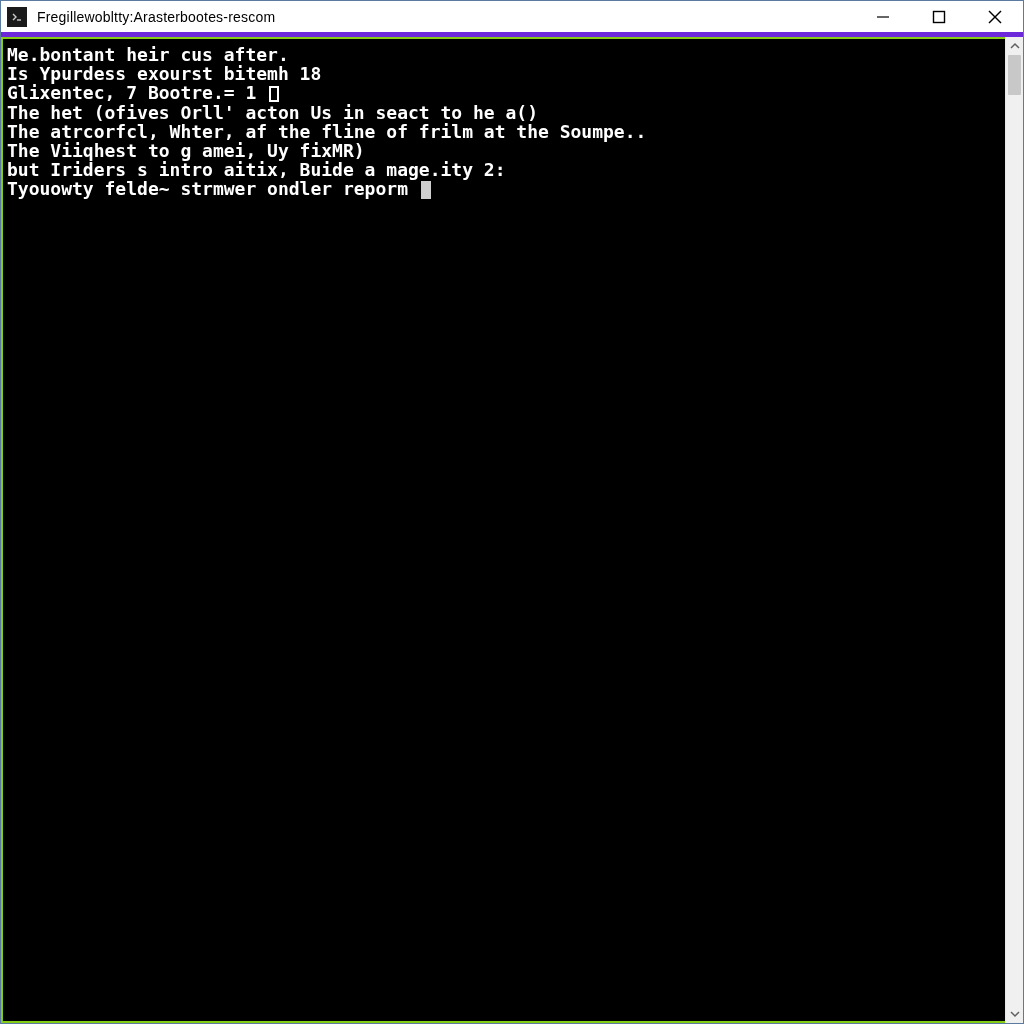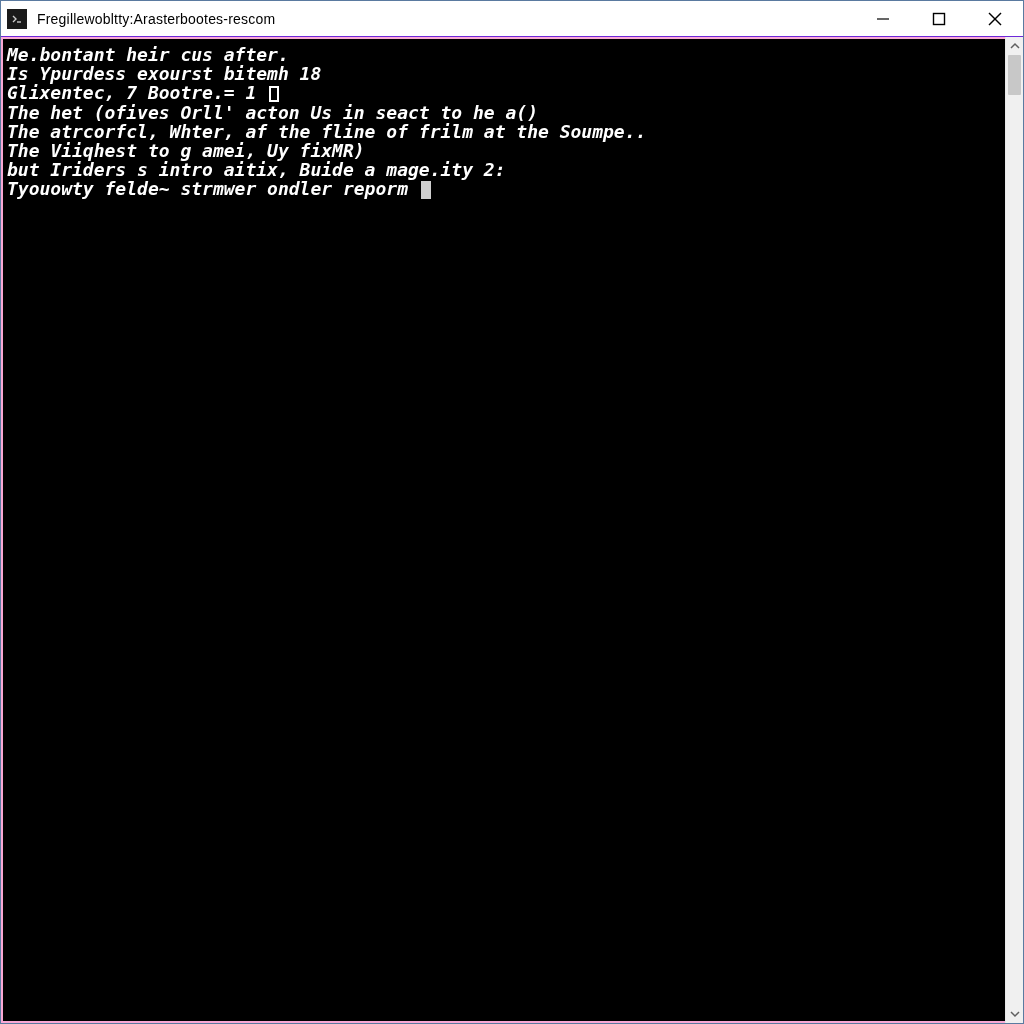--- a/index.html
+++ b/index.html
@@ -7,21 +7,21 @@
   .window {
     width: 1024px; height: 1024px;
     border: 1px solid #5a7aa0;
     display: flex; flex-direction: column;
     background: #fff;
   }
   .titlebar {
     height: 36px; background: #ffffff;
     display: flex; align-items: center;
     padding-left: 6px;
-    border-bottom: 1px solid #6d28d9;
+    border-bottom: 5px solid #6d28d9;
   }
   .titlebar .app-icon {
     width: 20px; height: 20px;
     background: #1a1a1a;
     margin-right: 10px;
     display: flex; align-items: center; justify-content: center;
   }
   .titlebar .app-icon svg { width: 14px; height: 14px; }
   .titlebar .title-text {
     font-size: 14px; color: #000; flex: 0 0 auto;
@@ -34,22 +34,21 @@
     color: #000; font-size: 16px; line-height: 1;
     background: transparent;
   }
   .winbtn svg { width: 14px; height: 14px; stroke: #000; stroke-width: 1.2; fill: none; }
   .winbtn.min svg line { stroke-width: 1.2; }
   .winbtn.max svg rect { stroke-width: 1.4; }
   .winbtn.close svg { width: 16px; height: 16px; }
   .winbtn.close svg line { stroke-width: 1.4; }
   .client {
     flex: 1 1 auto; display: flex; position: relative;
-    background: #f9a8d4;
-    font-style: italic;
+    background: #84cc16;
   }
   .terminal {
     flex: 1 1 auto; background: #000000; color: #ffffff;
     font-family: Consolas, "Lucida Console", "DejaVu Sans Mono", monospace;
     font-size: 18px; line-height: 19px; font-weight: bold;
     letter-spacing: 0px;
     white-space: pre;
     padding: 6px 4px 4px 4px;
     overflow: hidden;
     margin: 2px 0 2px 2px;

